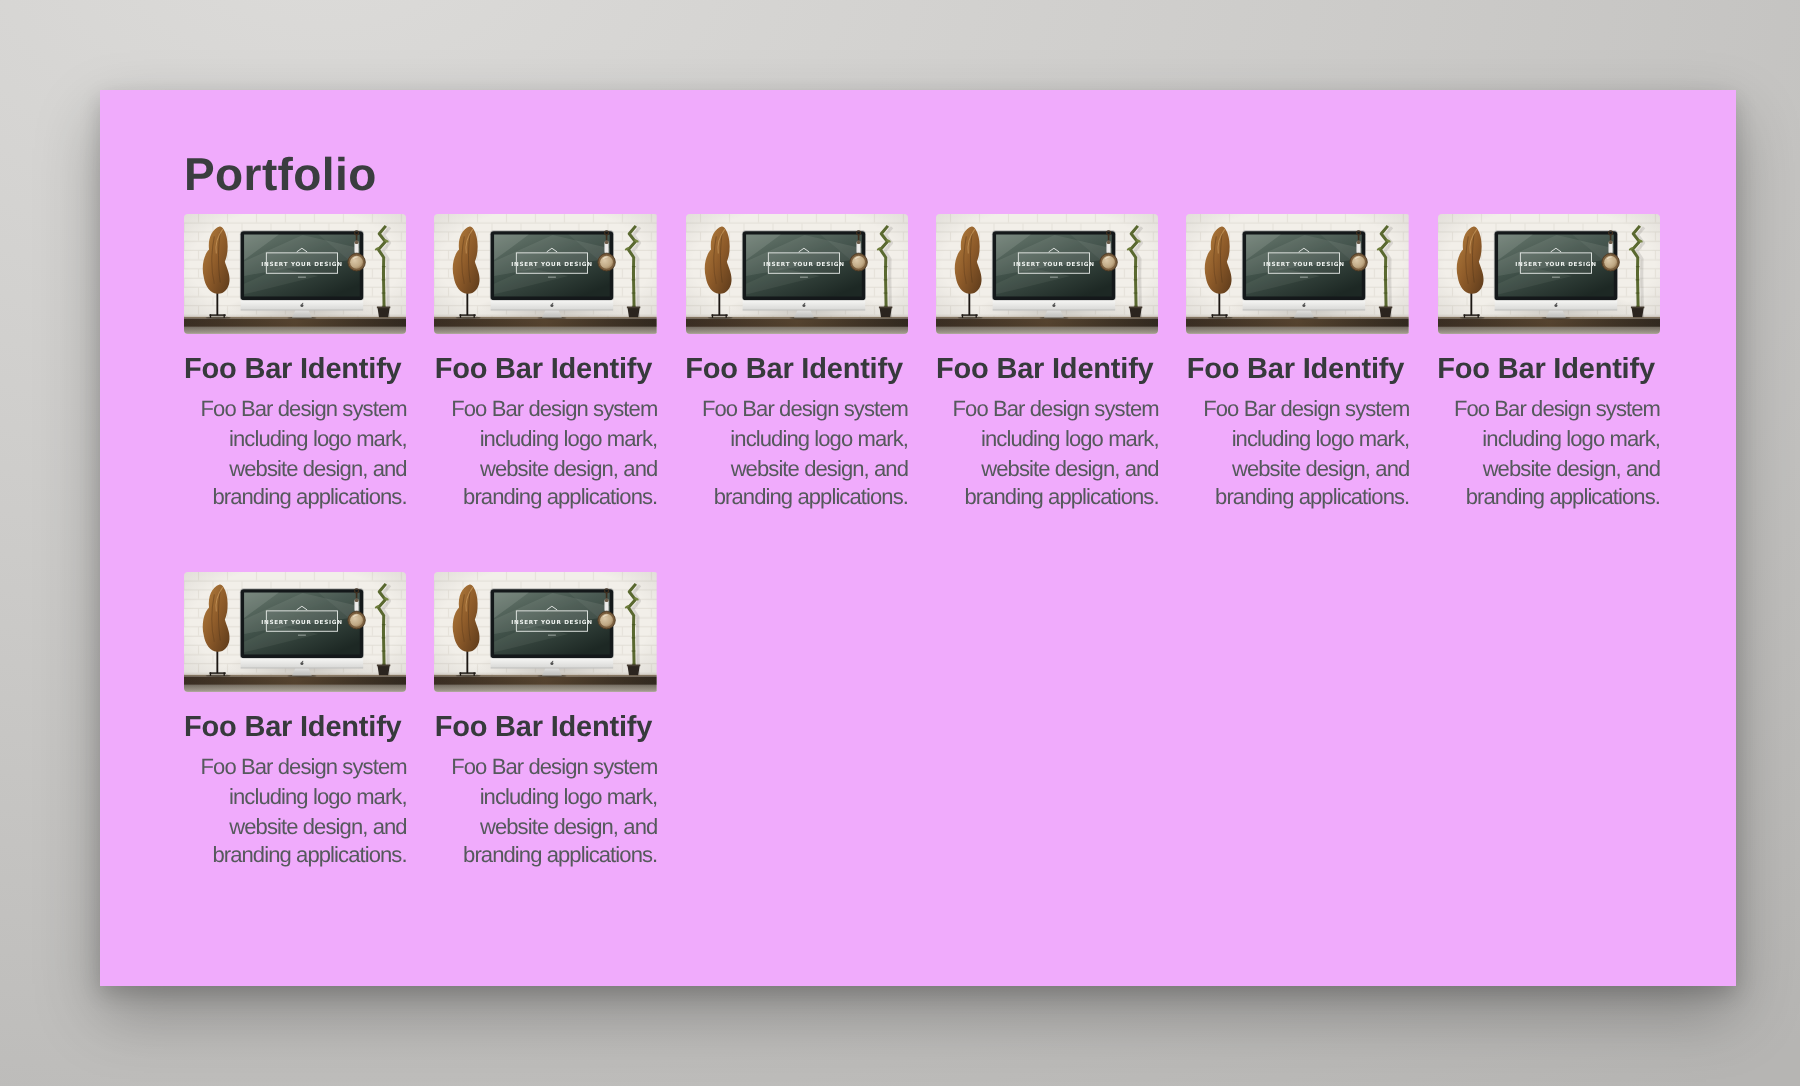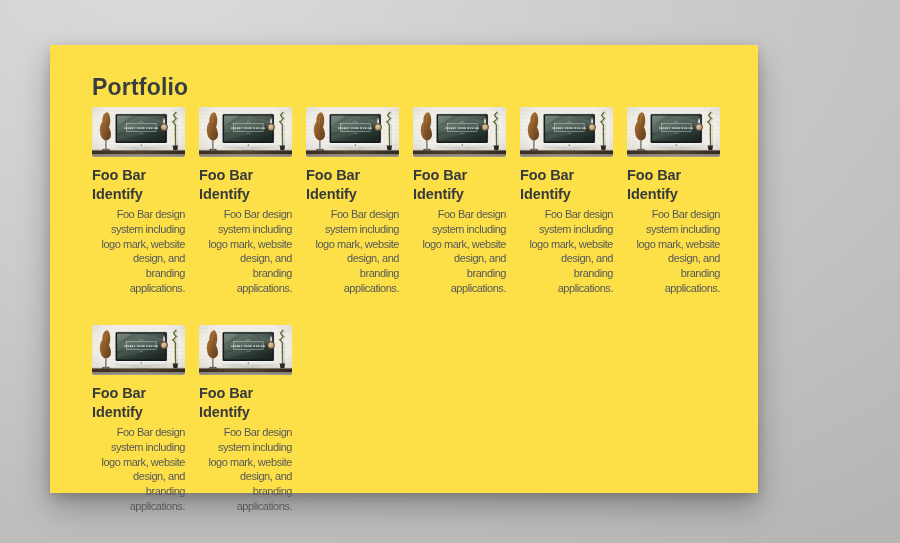--- a/index.html
+++ b/index.html
@@ -3,22 +3,22 @@
 <meta charset="utf-8">
 <style>
   * { box-sizing: border-box; }
   html, body { margin: 0; padding: 0; }
   body {
     width: 900px; height: 543px; overflow: hidden;
     background: radial-gradient(130% 130% at 18% -5%, #dcdbd9 0%, #cccbc9 45%, #b6b5b3 100%);
     font-family: "Liberation Sans", sans-serif;
   }
   .page {
-    position: absolute; left: 50px; top: 45px; width: 708px; height: 448px;
-    background: #fde047;
+    position: absolute; left: 50px; top: 45px; width: 818px; height: 448px;
+    background: #f0abfc;
     box-shadow: 0 14px 30px rgba(0,0,0,.28), 0 4px 10px rgba(0,0,0,.16);
     padding: 30px 38px 0 42px;
   }
   h1.page-title {
     margin: 0; font-size: 23px; line-height: 24px; font-weight: 700;
     color: #3a3d3f; letter-spacing: .2px;
   }
   .grid {
     margin-top: 8px;
     display: grid; grid-template-columns: repeat(6, 1fr);

